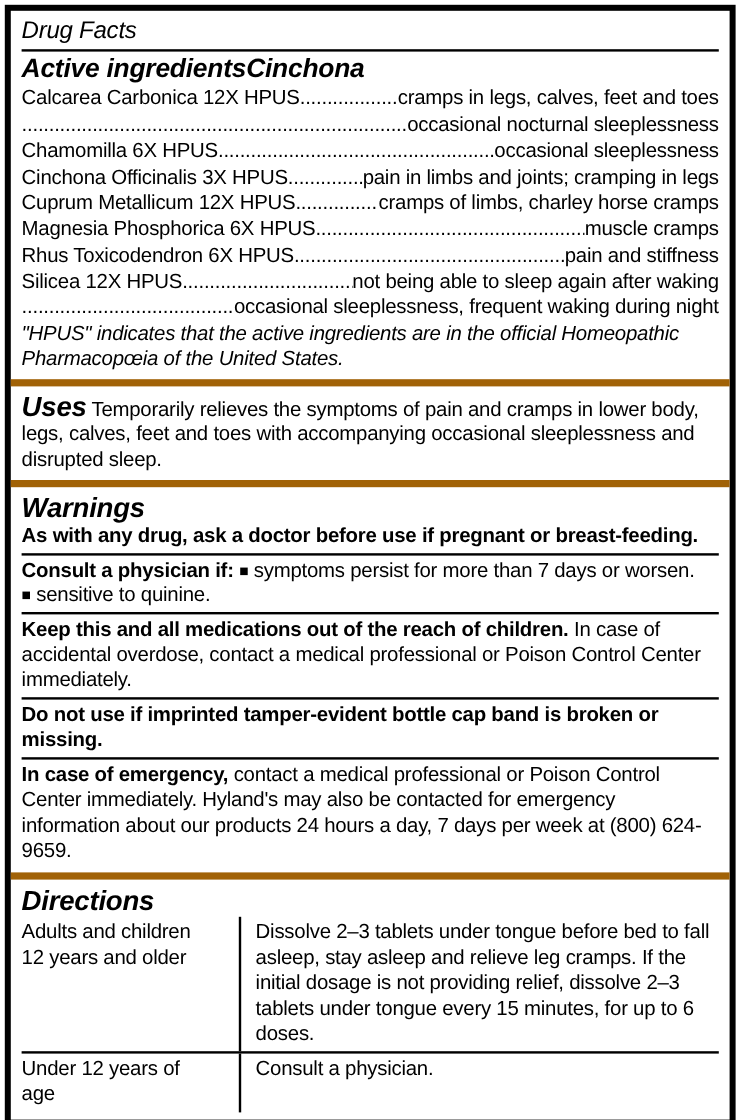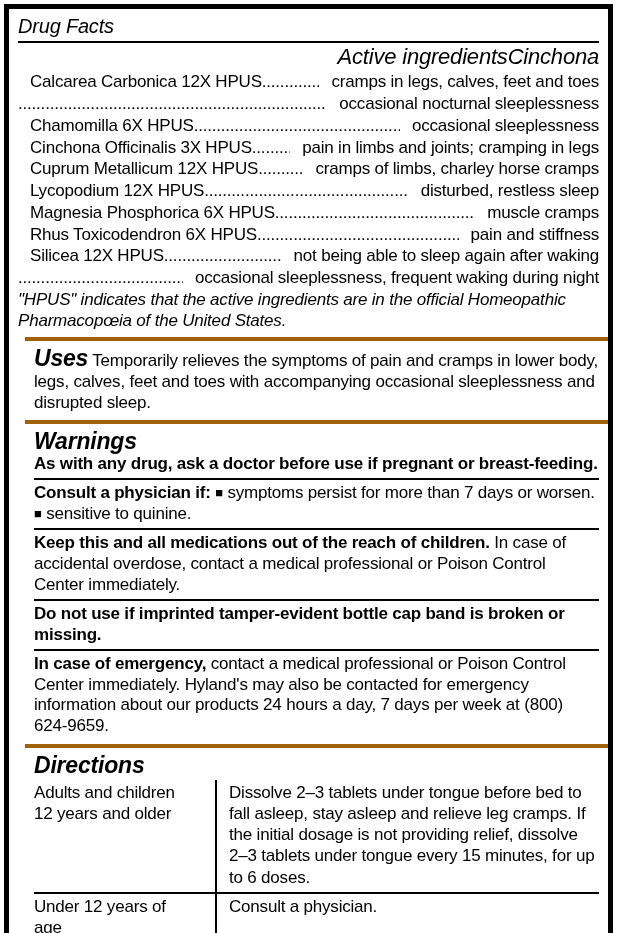--- a/index.html
+++ b/index.html
@@ -11,21 +11,21 @@
     letter-spacing: -0.2px;
   }
   .page { width: 617px; padding: 4px; background: #fff; }
 
   
   .frame {
     border: 5px solid #000;
     background: #fff;
   }
   .sec { padding: 4px 9px 6px 9px; }
-  .sec + .sec { border-top: 4px solid #a16207; margin-left: 16px; }
+  .sec + .sec { border-top: 6px solid #a16207; }
 
   h1.title {
     font-size: 20px;
     font-weight: normal;
     font-style: italic;
     line-height: 1.15;
     padding-top: 2px;
   }
   .rule-title {
     border-top: 2px solid #000;
@@ -43,38 +43,38 @@
     line-height: 1.15;
   }
   .h2.inline { margin-right: 4px; }
 
   p, .body-text { font-size: 17px; line-height: 1.23; }
   .bold { font-weight: bold; }
 
   
   .ai-header {
     display: flex;
-    justify-content: flex-end;
+    justify-content: flex-start;
     align-items: baseline;
     font-size: 22px;
-    font-weight: normal;
+    font-weight: bold;
     font-style: italic;
     line-height: 1.15;
     margin-bottom: 2px;
   }
 
   
   .ai-row {
     display: flex;
     align-items: baseline;
     white-space: nowrap;
     font-size: 17px;
     line-height: 1.28;
   }
-  .ai-name, .ai-purpose { flex: 0 0 auto; margin-left: 12px; }
+  .ai-name, .ai-purpose { flex: 0 0 auto; }
   .leader {
     flex: 1 1 0;
     min-width: 6px;
     overflow: hidden;
     text-align: left;
   }
   .leader::after {
     content: ".........................................................................................................................................";
   }
 
@@ -140,25 +140,20 @@
         </div>
         <div class="ai-row">
           <span class="ai-name">Cinchona Officinalis 3X HPUS</span>
             <span class="leader"></span>
             <span class="ai-purpose">pain in limbs and joints; cramping in legs</span>
         </div>
         <div class="ai-row">
           <span class="ai-name">Cuprum Metallicum 12X HPUS</span>
             <span class="leader"></span>
             <span class="ai-purpose">cramps of limbs, charley horse cramps</span>
-        </div>
-        <div class="ai-row">
-          <span class="ai-name">Lycopodium 12X HPUS</span>
-            <span class="leader"></span>
-            <span class="ai-purpose">disturbed, restless sleep</span>
         </div>
         <div class="ai-row">
           <span class="ai-name">Magnesia Phosphorica 6X HPUS</span>
             <span class="leader"></span>
             <span class="ai-purpose">muscle cramps</span>
         </div>
         <div class="ai-row">
           <span class="ai-name">Rhus Toxicodendron 6X HPUS</span>
             <span class="leader"></span>
             <span class="ai-purpose">pain and stiffness</span>

